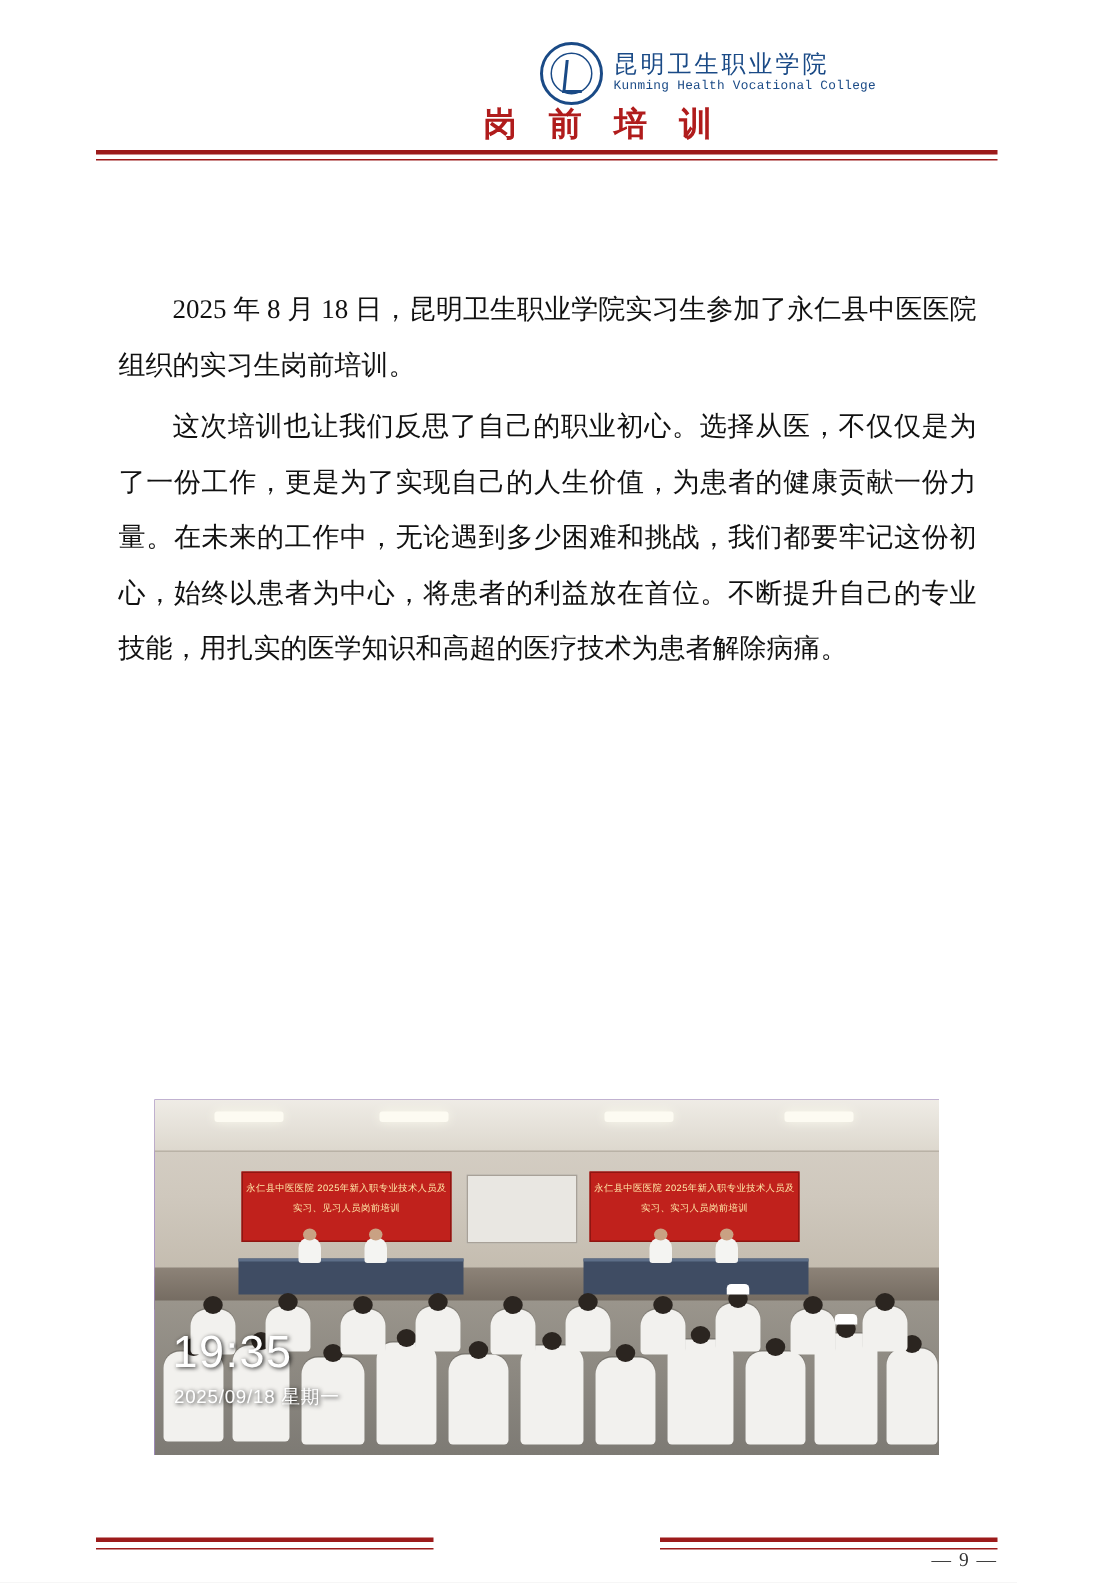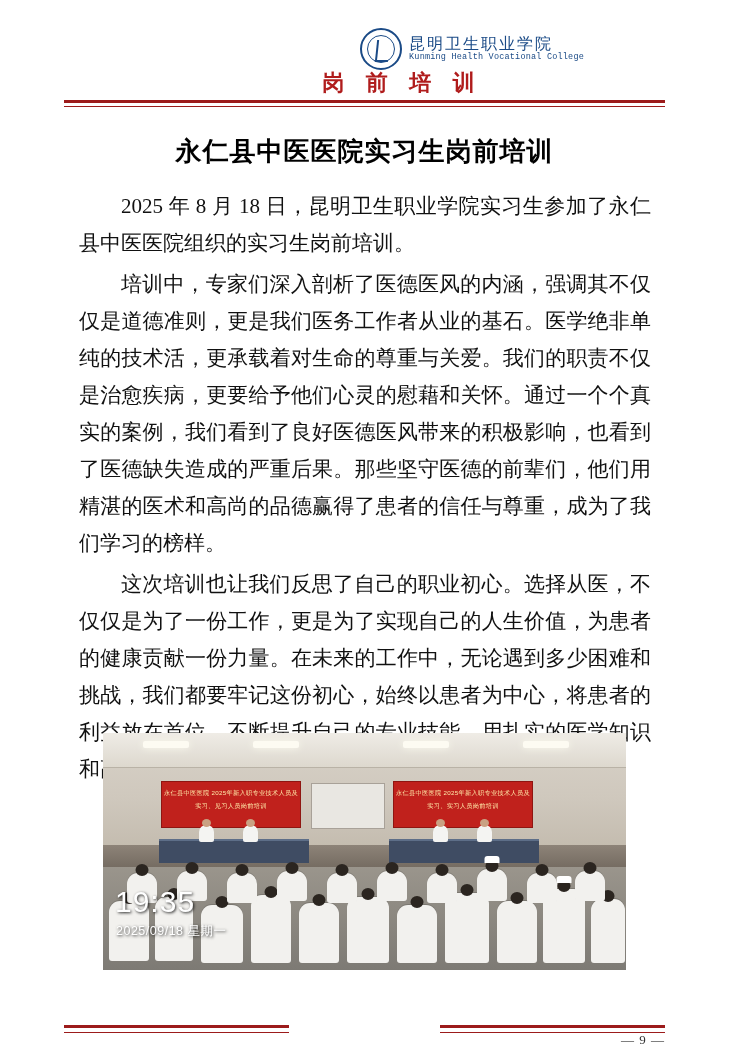--- a/index.html
+++ b/index.html
@@ -131,21 +131,21 @@
   }
 
   .body-text {
     position: absolute;
     top: 188px;
     left: 79px;
     width: 572px;
   }
   .body-text p {
     margin: 0 0 4px 0;
-    font-size: 21px;
+    font-size: 18px;
     line-height: 37px;
     text-align: justify;
     text-align-last: left;
     text-indent: 2em;
     color: #111111;
     font-family: "Liberation Serif", "DejaVu Serif", serif;
   }
 
   
   .photo {
@@ -346,25 +346,23 @@
         <div class="logo-cn">昆明卫生职业学院</div>
         <div class="logo-en">Kunming Health Vocational College</div>
       </div>
     </div>
   </div>
 
   <div class="banner-title">岗 前 培 训</div>
   <div class="rule-thick rule-a"></div>
   <div class="rule-thin rule-b"></div>
 
-  <div class="article-title">永仁县中医医院实习生岗前培训</div>
 
   <div class="body-text">
     <p>2025 年 8 月 18 日，昆明卫生职业学院实习生参加了永仁县中医医院组织的实习生岗前培训。</p>
-    <p>培训中，专家们深入剖析了医德医风的内涵，强调其不仅仅是道德准则，更是我们医务工作者从业的基石。医学绝非单纯的技术活，更承载着对生命的尊重与关爱。我们的职责不仅是治愈疾病，更要给予他们心灵的慰藉和关怀。通过一个个真实的案例，我们看到了良好医德医风带来的积极影响，也看到了医德缺失造成的严重后果。那些坚守医德的前辈们，他们用精湛的医术和高尚的品德赢得了患者的信任与尊重，成为了我们学习的榜样。</p>
     <p>这次培训也让我们反思了自己的职业初心。选择从医，不仅仅是为了一份工作，更是为了实现自己的人生价值，为患者的健康贡献一份力量。在未来的工作中，无论遇到多少困难和挑战，我们都要牢记这份初心，始终以患者为中心，将患者的利益放在首位。不断提升自己的专业技能，用扎实的医学知识和高超的医疗技术为患者解除病痛。</p>
   </div>
 
   <div class="photo">
     <div class="ph-wall"></div>
     <div class="ph-ceiling"></div>
     <div class="ph-light" style="left:40px"></div>
     <div class="ph-light" style="left:150px"></div>
     <div class="ph-light" style="left:300px"></div>
     <div class="ph-light" style="left:420px"></div>

